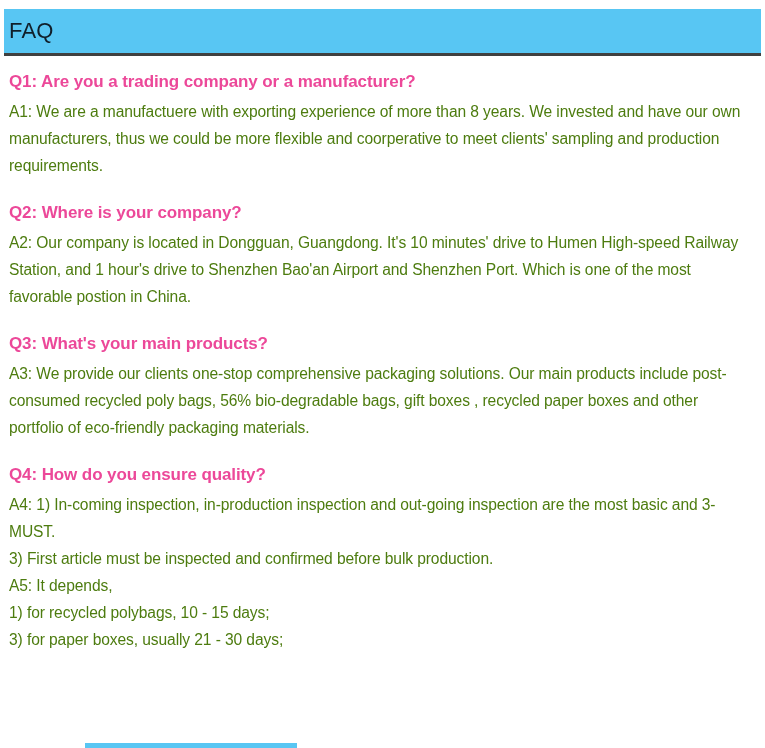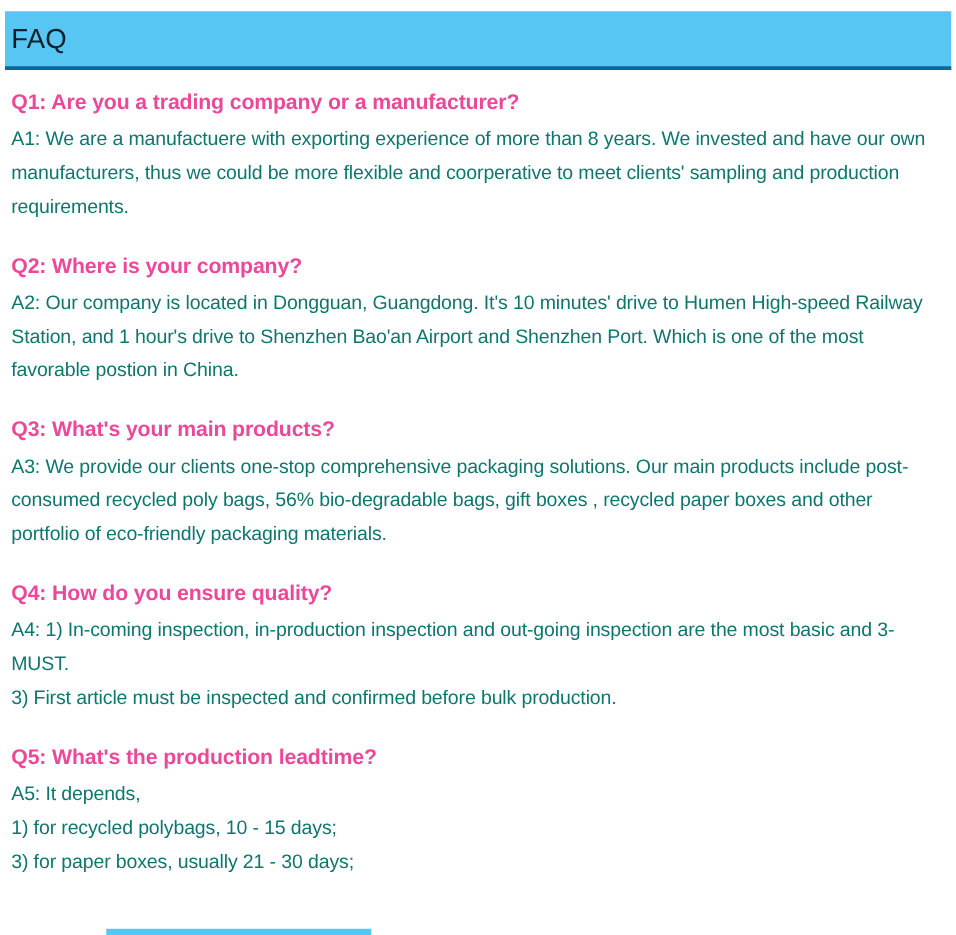--- a/index.html
+++ b/index.html
@@ -12,21 +12,21 @@
     width: 765px;
     height: 748px;
     overflow: hidden;
     background: #ffffff;
     font-family: "Liberation Sans", sans-serif;
   }
   .faq-bar {
     margin: 9px 4px 0 4px;
     height: 44px;
     background: #58c6f3;
-    border-bottom: 3px solid #0369a1;
+    border-bottom: 3px solid #404040;
     display: flex;
     align-items: center;
     box-sizing: content-box;
   }
   .faq-bar .bar-title {
     padding-left: 5px;
     font-size: 22px;
     font-weight: 400;
     color: #101f2a;
     letter-spacing: 0.2px;
@@ -43,21 +43,21 @@
     color: #ec4899;
     letter-spacing: -0.1px;
   }
   .faq-section:first-child .question {
     margin-top: 16px;
   }
   .answer-line {
     margin: 0;
     font-size: 15.6px;
     line-height: 27px;
-    color: #0f766e;
+    color: #4d7c0f;
     letter-spacing: -0.1px;
   }
   .partial-bar {
     position: absolute;
     left: 85px;
     top: 743px;
     width: 212px;
     height: 12px;
     background: #58c6f3;
   }
@@ -88,21 +88,20 @@
       <p class="answer-line">A3: We provide our clients one-stop comprehensive packaging solutions. Our main products include post-consumed recycled poly bags, 56% bio-degradable bags, gift boxes , recycled paper boxes and other portfolio of eco-friendly packaging materials.</p>
     </div>
 
     <div class="faq-section">
       <h3 class="question">Q4: How do you ensure quality?</h3>
       <p class="answer-line">A4: 1) In-coming inspection, in-production inspection and out-going inspection are the most basic and 3-MUST.</p>
       <p class="answer-line">3) First article must be inspected and confirmed before bulk production.</p>
     </div>
 
     <div class="faq-section">
-      <h3 class="question">Q5: What's the production leadtime?</h3>
       <p class="answer-line">A5: It depends,</p>
       <p class="answer-line">1) for recycled polybags, 10 - 15 days;</p>
       <p class="answer-line">3) for paper boxes, usually 21 - 30 days;</p>
 
     </div>
 
   </div>
 
   <div class="partial-bar"></div>
 

